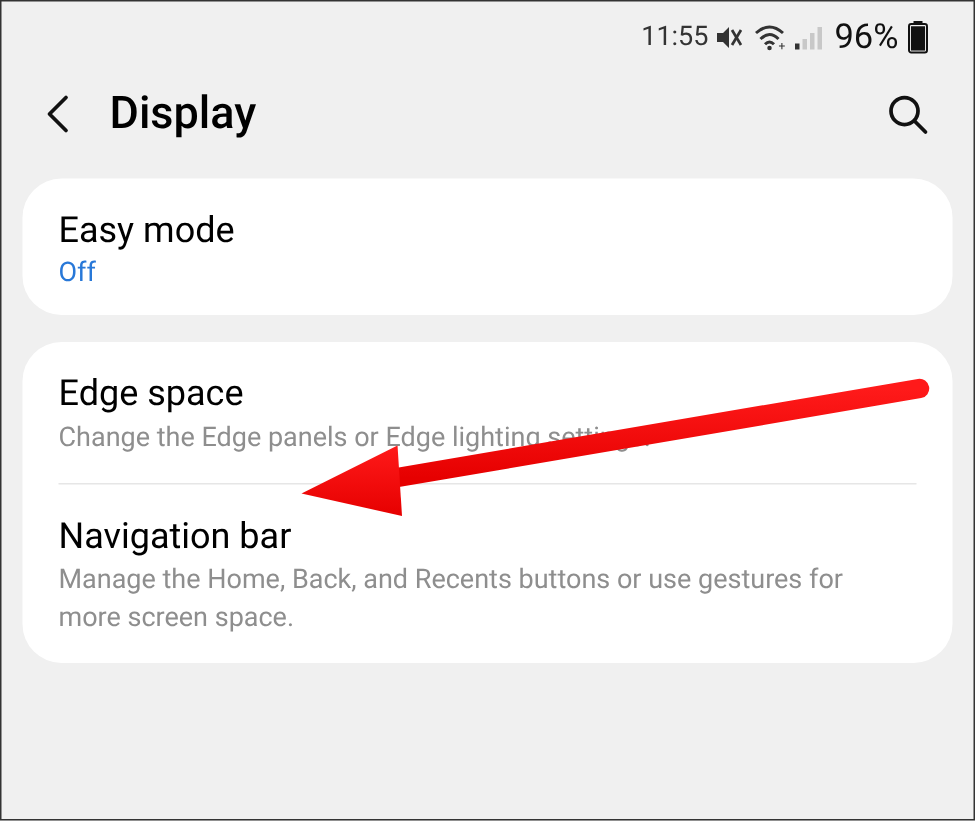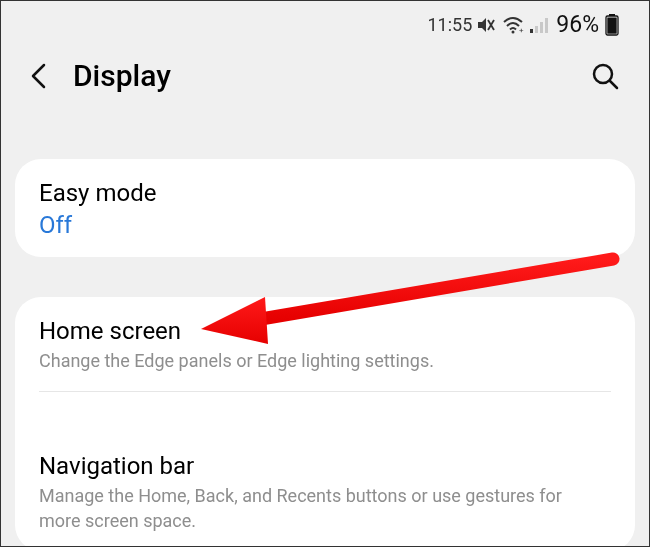--- a/index.html
+++ b/index.html
@@ -50,30 +50,29 @@
       color: #000;
     }
     .card {
       background: #fff;
       border-radius: 26px;
       margin: 0 14px 18px 14px;
       padding: 0;
     }
     .setting-item {
       padding: 20px 31px 18px 24px;
-      margin-top: 40px;
     }
     .setting-title {
       font-size: 24px;
       color: #000;
       font-weight: 400;
       margin-bottom: 4px;
     }
     .setting-status {
-      font-size: 24px;
+      font-size: 18px;
       color: #2878d8;
       font-weight: 400;
     }
     .setting-desc {
       font-size: 18px;
       color: #8e8e8e;
       font-weight: 400;
       line-height: 1.35;
       margin-top: 2px;
     }
@@ -142,21 +141,21 @@
 
 <div class="card">
   <div class="setting-item">
     <div class="setting-title">Easy mode</div>
     <div class="setting-status">Off</div>
   </div>
 </div>
 
 <div class="card">
   <div class="setting-item">
-    <div class="setting-title">Home screen</div>
+    <div class="setting-title">Edge space</div>
     <div class="setting-desc">Change the Edge panels or Edge lighting settings.</div>
   </div>
   <div class="divider"></div>
   <div class="setting-item">
     <div class="setting-title">Navigation bar</div>
     <div class="setting-desc">Manage the Home, Back, and Recents buttons or use gestures for more screen space.</div>
   </div>
 </div>
 
 <svg class="arrow-overlay" width="650" height="547">

